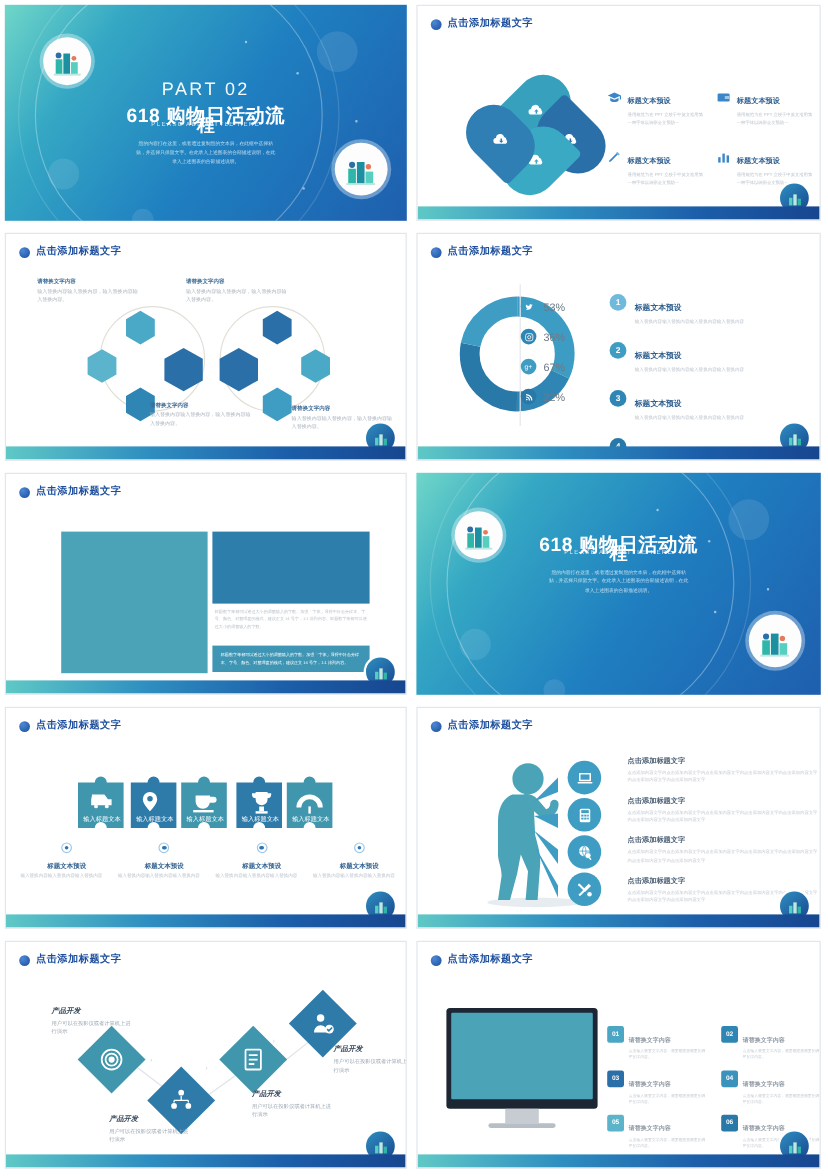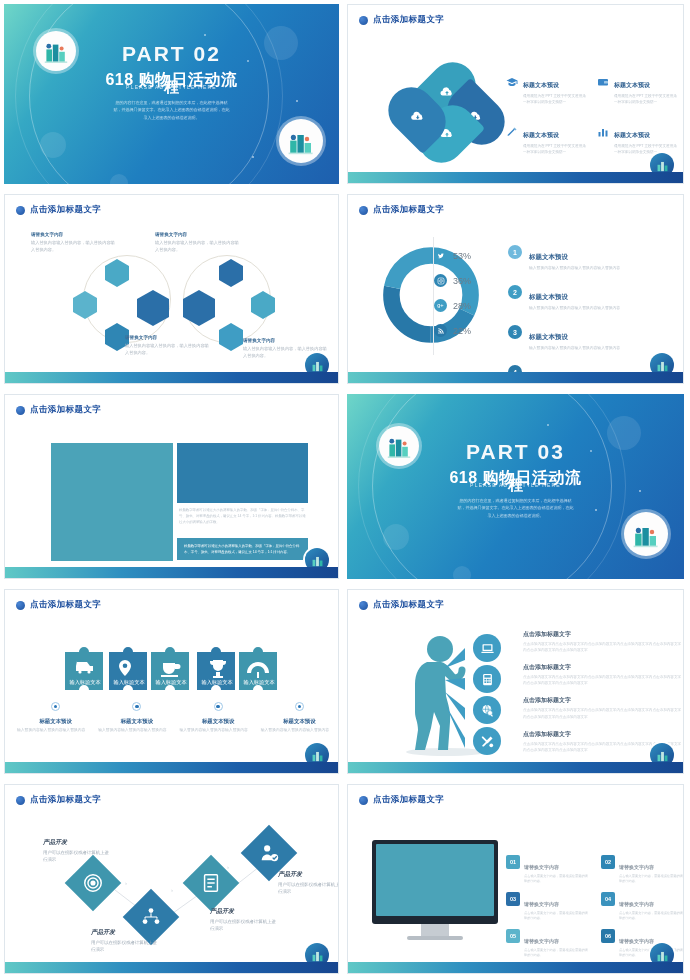--- a/index.html
+++ b/index.html
@@ -24,21 +24,21 @@
   .ring { position:absolute; border:1px solid rgba(255,255,255,.30); border-radius:50%; }
   .bub { position:absolute; border-radius:50%; background:rgba(255,255,255,.10); }
   .dot { position:absolute; border-radius:50%; background:rgba(255,255,255,.55); }
 
   .photo { position:absolute; border-radius:50%; background:#fdfdfd;
     box-shadow:0 0 0 3px rgba(255,255,255,.35);
     display:flex; align-items:center; justify-content:center; overflow:hidden; }
   .photo svg { width:80%; height:80%; }
 
   .cover-text { position:absolute; left:0; right:0; top:38px; text-align:center; color:#fff; }
-  .part { font-size:21px; letter-spacing:2px; font-weight:700; opacity:.95; }
+  .part { font-size:15px; letter-spacing:2px; font-weight:400; opacity:.95;margin-top:24px; }
   .cn-title { font-size:16px; font-weight:700; margin-top:4px; letter-spacing:.5px; }
   .cn-tail { font-size:15px; font-weight:700; }
   .sub-en { font-size:5px; letter-spacing:1.2px; margin-top:-7px; opacity:.82; }
   .cover-body { font-size:4px; line-height:1.85; opacity:.72; margin:2px auto 0;
     width:118px; text-align:center; }
 
   
   .hd { position:absolute; left:11px; top:9px; display:flex; align-items:center; gap:5px; }
   .hd-dot { width:9px; height:9px; border-radius:50%;
     background:radial-gradient(circle at 32% 30%,#4c87d6,#1b4f9c); flex:0 0 auto; }
@@ -379,21 +379,21 @@
               </svg>
           </span>
           <span class="pv">36%</span>
         </div>
         <div class="pctrow">
           <span class="sico" style="background:#3f9dc4">
             <svg viewBox="0 0 24 24" fill="#fff" width="9" height="9" xmlns="http://www.w3.org/2000/svg">
                 <text x="3" y="17" font-size="15" font-family="sans-serif" fill="#fff">g+</text>
               </svg>
           </span>
-          <span class="pv">28%</span>
+          <span class="pv">67%</span>
         </div>
         <div class="pctrow">
           <span class="sico" style="background:#2878a8">
             <svg viewBox="0 0 24 24" fill="#fff" width="8" height="8" xmlns="http://www.w3.org/2000/svg">
                 <circle cx="6" cy="18" r="2"></circle>
                 <path d="M4 10a10 10 0 0 1 10 10h-3A7 7 0 0 0 4 13v-3z"></path>
                 <path d="M4 4a16 16 0 0 1 16 16h-3A13 13 0 0 0 4 7V4z"></path>
               </svg>
           </span>
           <span class="pv">22%</span>
@@ -488,21 +488,20 @@
           <rect x="9" y="22" width="8" height="16" fill="#2fb6a8"></rect>
           <rect x="18" y="15" width="8" height="23" fill="#1c8fa0"></rect>
           <rect x="27" y="25" width="8" height="13" fill="#57cfc0"></rect>
           <circle cx="13" cy="18" r="3.2" fill="#2b6fa8"></circle>
           <circle cx="30" cy="20" r="2.8" fill="#e8795a"></circle>
           <rect x="7" y="37" width="30" height="2" fill="#bfe7e2"></rect>
         </svg>
       </div>
 
       <div class="cover-text" style="top:46px;">
-        <div class="part">PART 03</div>
         <div class="cn-title">618 购物日活动流</div>
         <div class="sub-en">PLEASE ADD TITTLE HERE</div>
         <div class="cn-tail" style="margin-top:-12px;">程</div>
         <div class="cover-body">您的内容打在这里，或者通过复制您的文本后，在此框中选择粘贴，并选择只保留文字。在此录入上述图表的合部描述说明，在此录入上述图表的合部描述说明。</div>
       </div>
     </div>
   </div>
 
   <div class="cell">
     <div class="slide">

